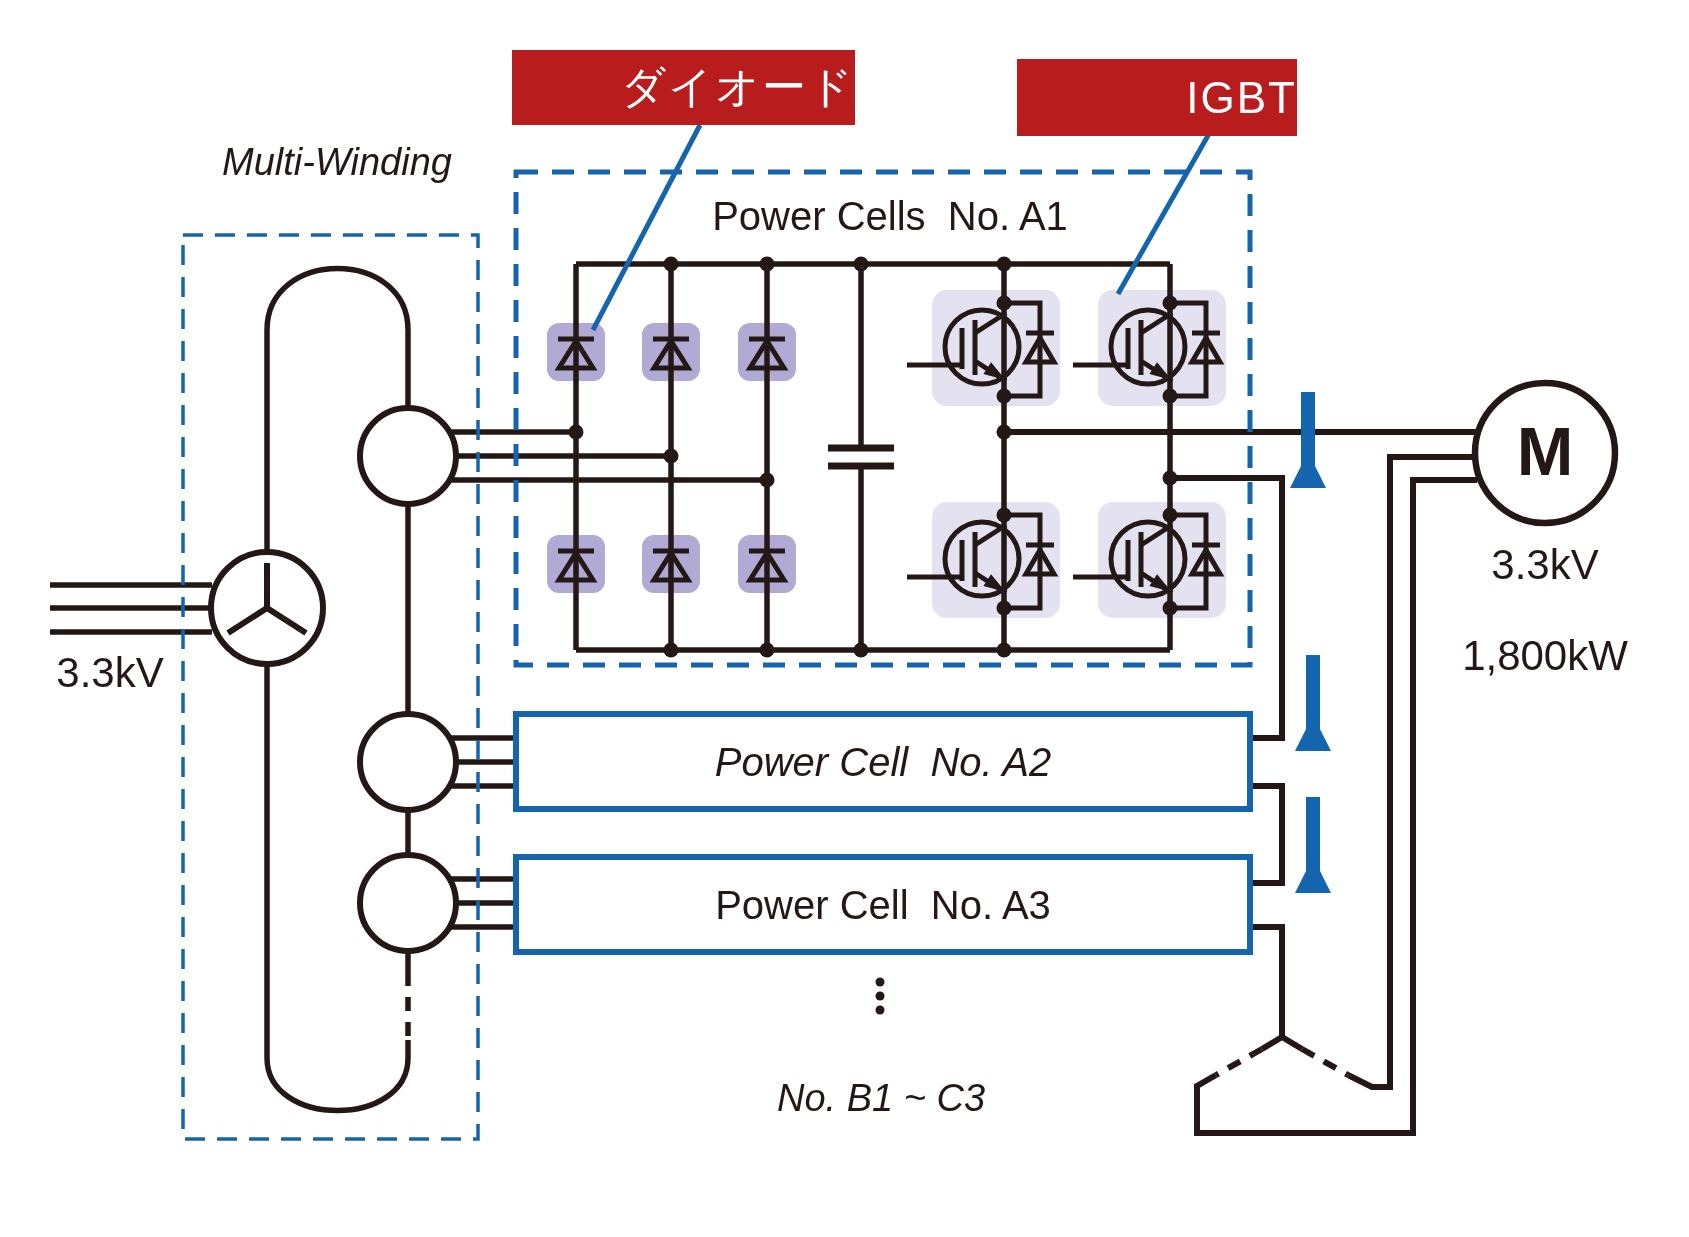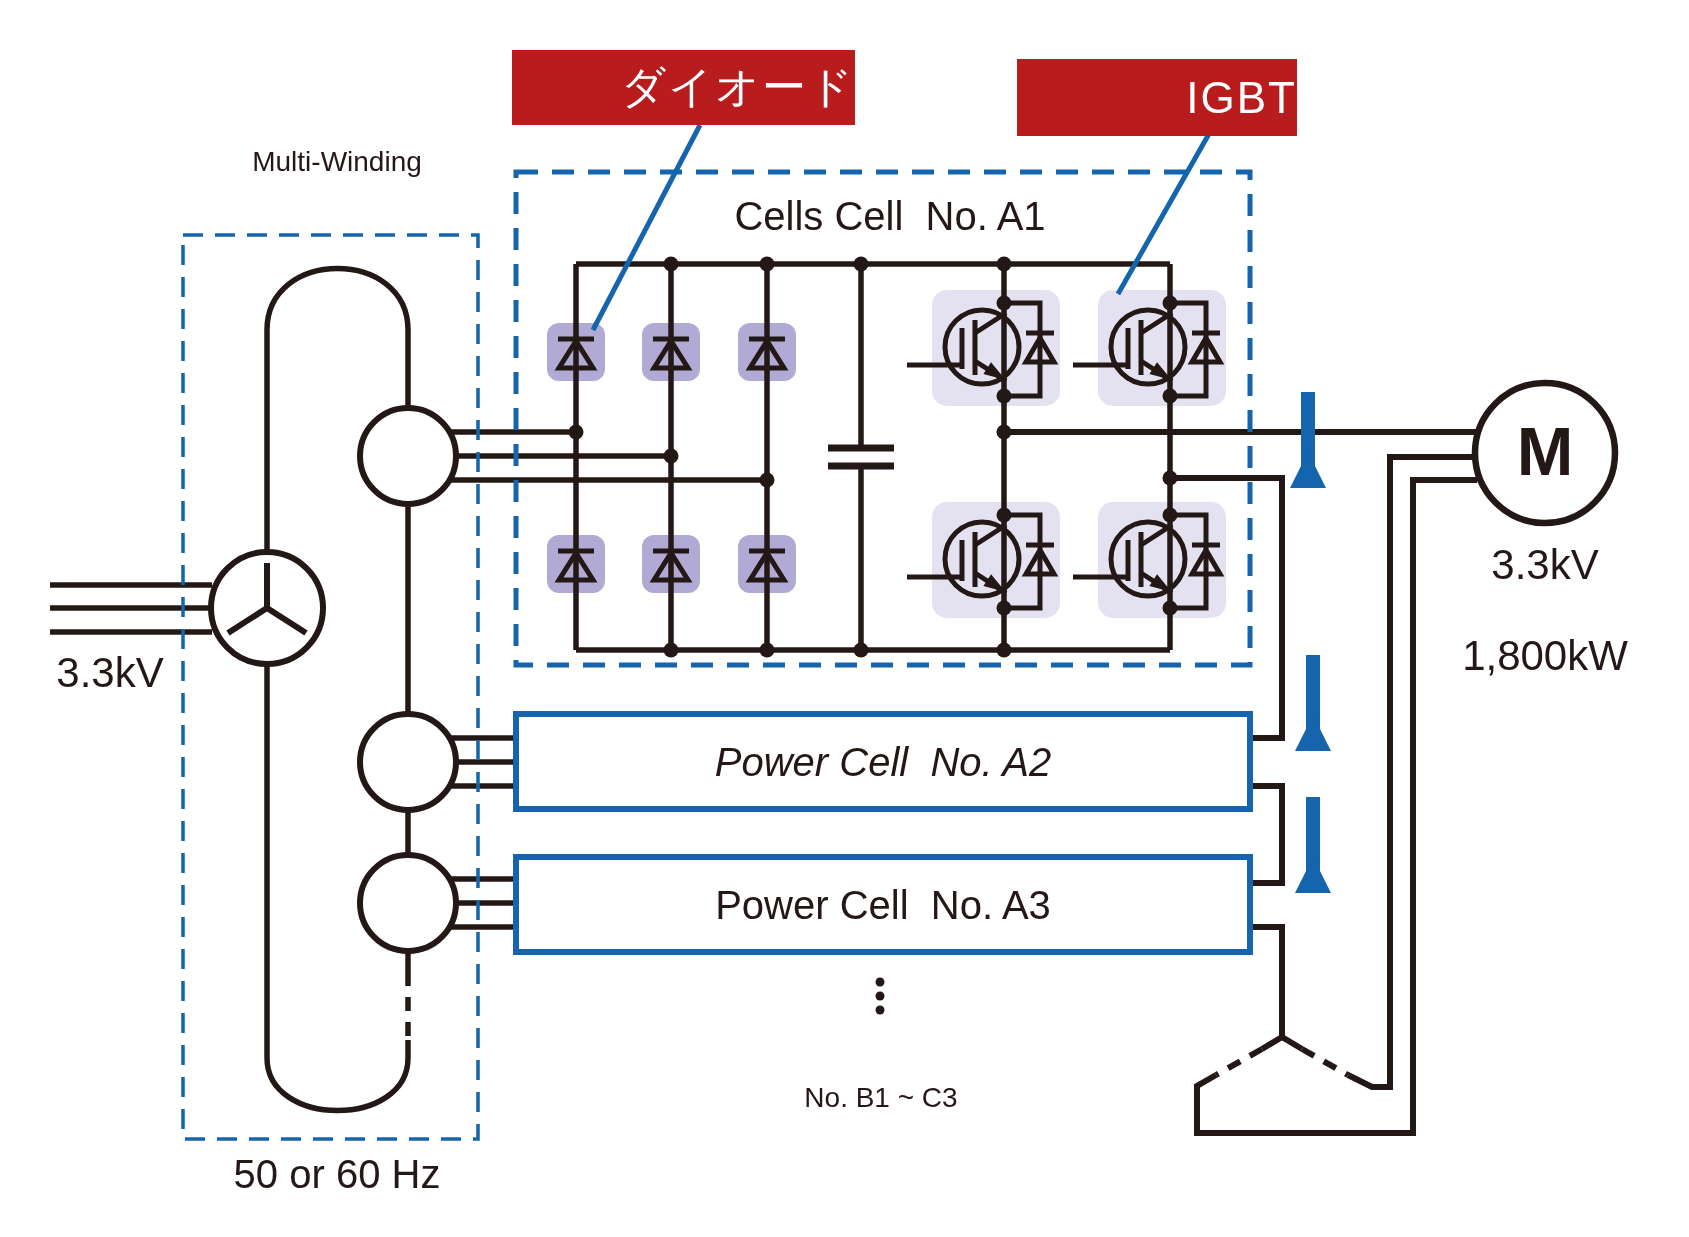--- a/index.html
+++ b/index.html
@@ -4,21 +4,21 @@
 <style>
   html,body{margin:0;padding:0;background:#fff;}
   #stage{position:relative;width:1689px;height:1237px;background:#fff;overflow:hidden;
          font-family:"Liberation Sans",sans-serif;color:#231815;}
   #stage svg{position:absolute;left:0;top:0;}
   .lbl{position:absolute;white-space:pre;transform:translate(-50%,-50%);
        font-family:"Liberation Sans",sans-serif;color:#231815;text-align:center;}
   .callout{position:absolute;background:#b91c1c;display:flex;align-items:center;justify-content:flex-end;}
   .callout .lbl{position:static;transform:none;color:#ffffff;}
   .t40{font-size:40px;}
-  .t38{font-size:28px;}
+  .t38{font-size:38px;font-style:italic;}
   .t42{font-size:42px;}
   .jp{font-size:44px;letter-spacing:2px;}
   .motorM{font-size:68px;font-weight:bold;}
 </style>
 </head>
 <body>
 
 <div id="stage">
 
 <svg width="1689" height="1237" viewBox="0 0 1689 1237">
@@ -195,22 +195,21 @@
 
 <div class="callout" style="left:512px;top:50px;width:343px;height:75px;">
   <span class="lbl jp">ダイオード</span>
 </div>
 <div class="callout" style="left:1017px;top:59px;width:280px;height:77px;">
   <span class="lbl jp">IGBT</span>
 </div>
 
 <div class="lbl t38" style="left:337px;top:162px;">Multi-Winding</div>
 <div class="lbl t42" style="left:110px;top:673px;">3.3kV</div>
-<div class="lbl t40" style="left:337px;top:1174px;">50 or 60 Hz</div>
-<div class="lbl t40" style="left:890px;top:216px;">Cells Cell  No. A1</div>
+<div class="lbl t40" style="left:890px;top:216px;">Power Cells  No. A1</div>
 <div class="lbl t40" style="left:883px;top:762px;font-style:italic;">Power Cell  No. A2</div>
 <div class="lbl t40" style="left:883px;top:905px;">Power Cell  No. A3</div>
 <div class="lbl t38" style="left:881px;top:1098px;">No. B1 ~ C3</div>
 <div class="lbl motorM" style="left:1545px;top:451px;">M</div>
 <div class="lbl t42" style="left:1545px;top:565px;">3.3kV</div>
 <div class="lbl t42" style="left:1545px;top:614px;margin-top:42px;">1,800kW</div>
 
 </div>
 
 </body></html>

